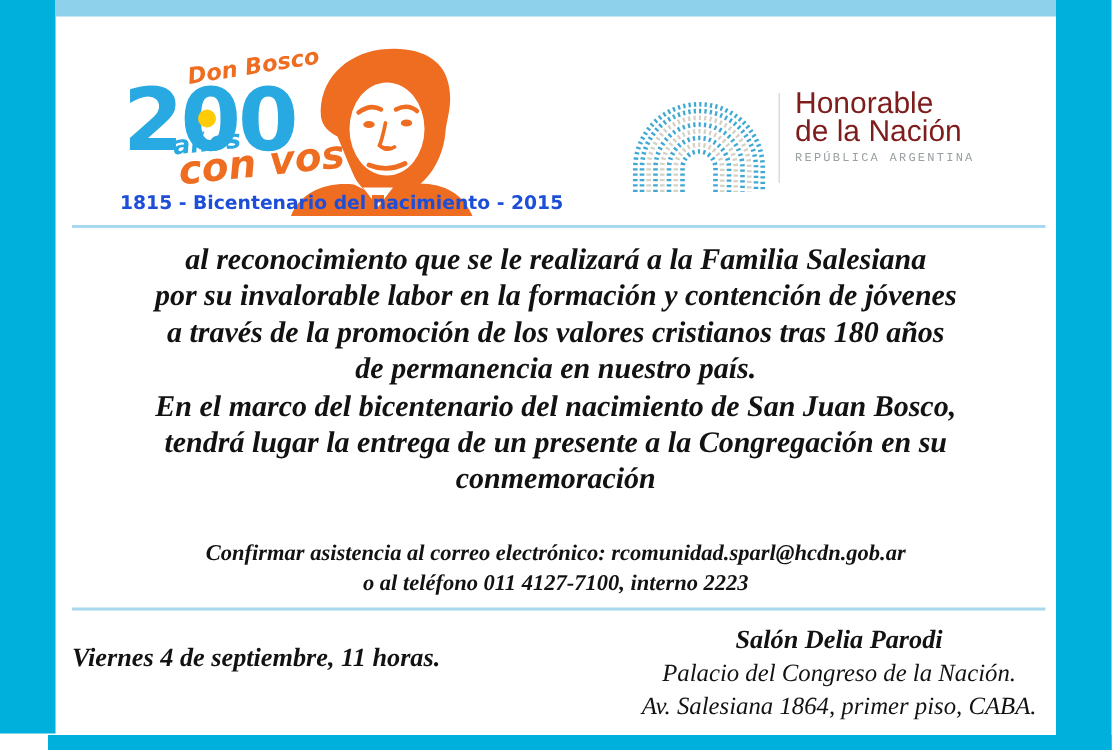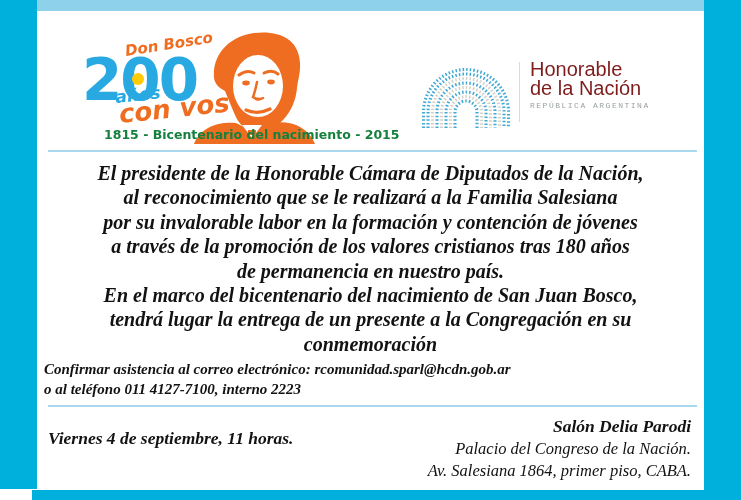--- a/index.html
+++ b/index.html
@@ -13,50 +13,50 @@
   .topbar{position:absolute;left:37px;right:37px;top:0;height:11px;background:#8ed1ea;}
   .bottombar{position:absolute;left:32px;right:0;bottom:0;height:10px;background:#00b0dc;}
   .sep{position:absolute;left:48px;right:44px;height:2px;background:#a8d9ee;}
   .sep1{top:150px;}
   .sep2{top:405px;}
   
   .db-logo{position:absolute;left:82px;top:24px;width:255px;height:120px;}
   .db-caption{
     position:absolute;left:80px;top:127px;width:258px;
     font-family:"DejaVu Sans",sans-serif;font-weight:bold;font-size:12.5px;
-    color:#15803d;text-align:center;white-space:nowrap;margin-left:24px;
+    color:#1d4ed8;text-align:center;white-space:nowrap;
   }
   
   .dome{position:absolute;left:420px;top:57px;}
   .hcdn-divider{position:absolute;left:519px;top:62px;width:1px;height:60px;background:#d9dbdc;}
   .hcdn-text{position:absolute;left:530px;top:60px;width:180px;}
   .hcdn-name{
     font-family:Liberation Sans, sans-serif;font-size:20px;line-height:18.5px;
     color:#7f1d1d;font-weight:normal;
   }
   .hcdn-sub{
     margin-top:4px;font-family:Liberation Mono, monospace;font-size:8px;
     letter-spacing:1.5px;color:#9aa0a2;
   }
   
   .invitation{
     position:absolute;left:44px;width:653px;top:161px;text-align:center;
     font-weight:bold;font-style:italic;font-size:20px;line-height:24.4px;color:#121212;
   }
   .rsvp{
-    position:absolute;left:44px;width:653px;top:360px;text-align:left;
+    position:absolute;left:44px;width:653px;top:360px;text-align:center;
     font-weight:bold;font-style:italic;font-size:15px;line-height:19.5px;color:#121212;
   }
   
   .footer-date{
     position:absolute;left:48px;top:415px;
     font-weight:bold;font-style:italic;font-size:17.5px;color:#121212;white-space:nowrap;margin-top:13px;
   }
   .footer-venue{
-    position:absolute;right:50px;top:415px;text-align:right;color:#121212;
+    position:absolute;right:50px;top:415px;text-align:center;color:#121212;
   }
   .venue-name{font-weight:bold;font-style:italic;font-size:17.5px;line-height:22.5px;}
   .venue-addr{font-style:italic;font-size:16.5px;line-height:22.5px;}
   svg text{user-select:none;}
 </style>
 </head>
 <body>
 
 <div class="stripe-left"></div>
 <div class="stripe-right"></div>
@@ -109,21 +109,20 @@
 <div class="hcdn-divider"></div>
 <div class="hcdn-text">
   <div class="hcdn-name">Honorable</div>
   <div class="hcdn-name">de la Nación</div>
   <div class="hcdn-sub">REPÚBLICA ARGENTINA</div>
 </div>
 
 <div class="sep sep1"></div>
 
 <div class="invitation">
-  <div>El presidente de la Honorable Cámara de Diputados de la Nación,</div>
   <div>al reconocimiento que se le realizará a la Familia Salesiana</div>
   <div>por su invalorable labor en la formación y contención de jóvenes</div>
   <div>a través de la promoción de los valores cristianos tras 180 años</div>
   <div>de permanencia en nuestro país.</div>
   <div>En el marco del bicentenario del nacimiento de San Juan Bosco,</div>
   <div>tendrá lugar la entrega de un presente a la Congregación en su conmemoración</div>
 </div>
 
 <div class="rsvp">
   <div>Confirmar asistencia al correo electrónico: rcomunidad.sparl@hcdn.gob.ar</div>

